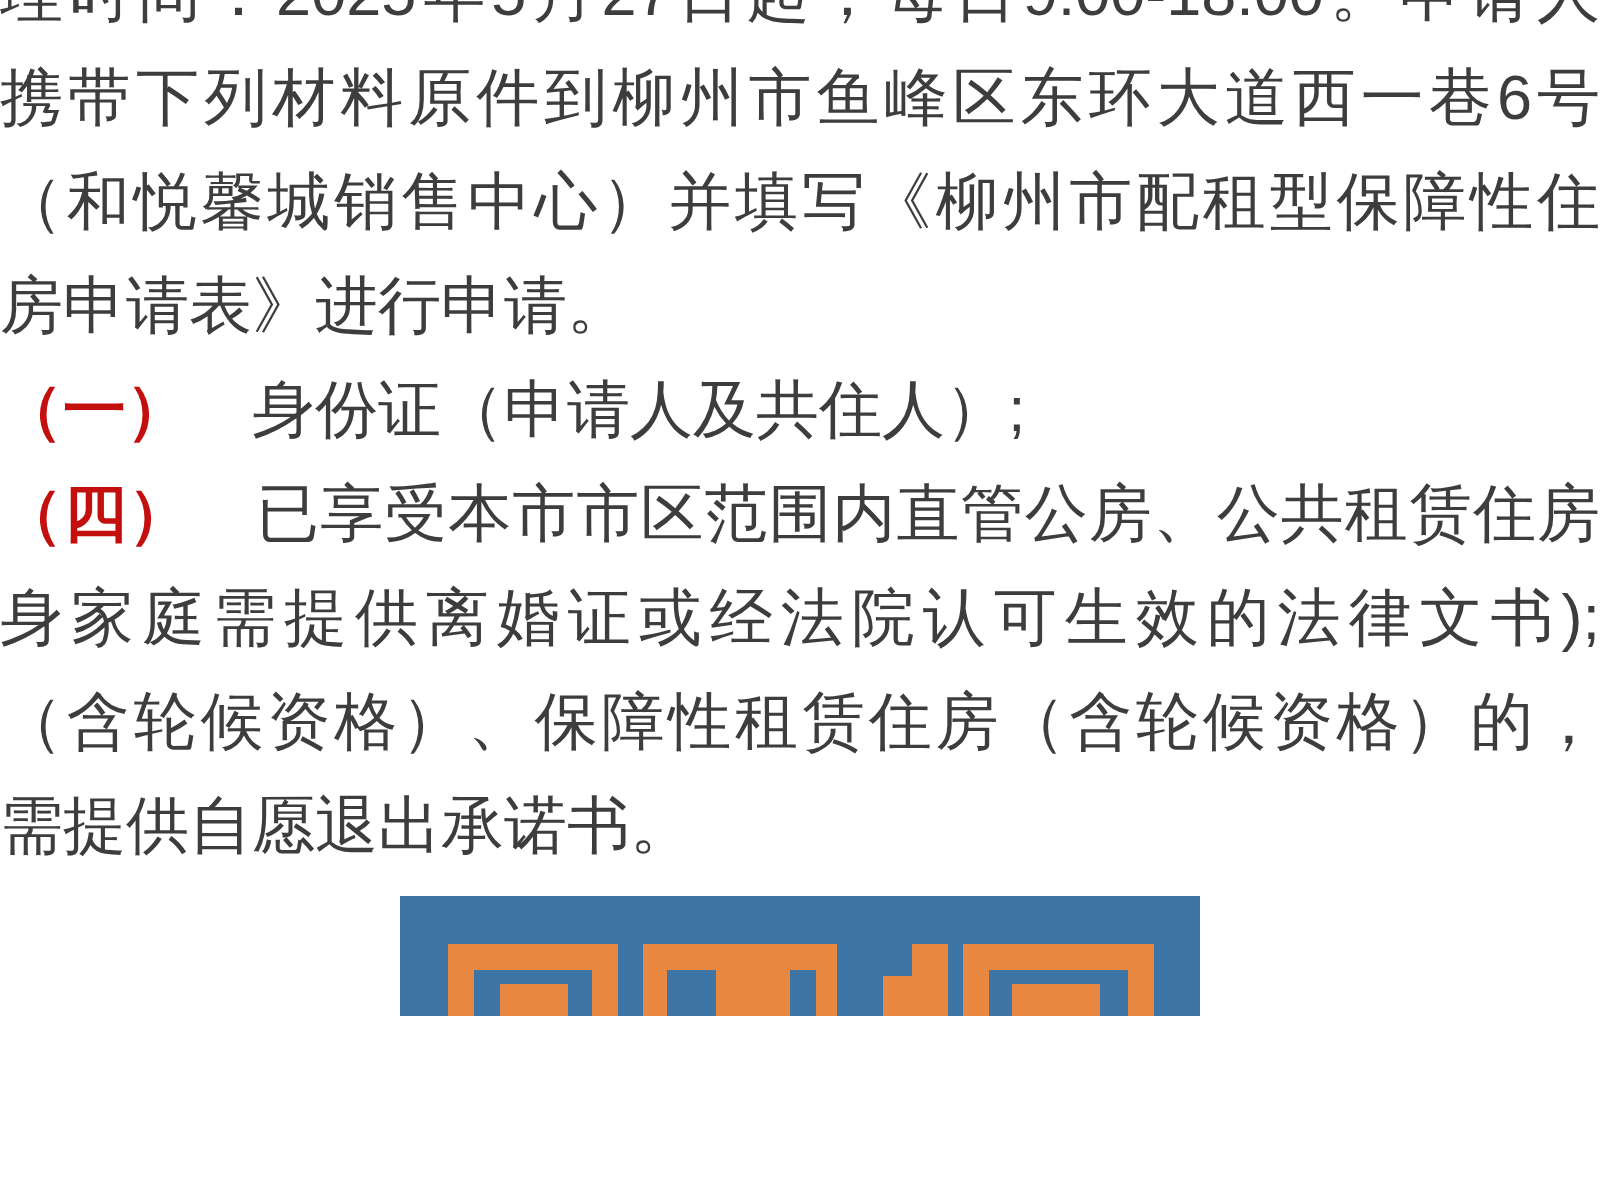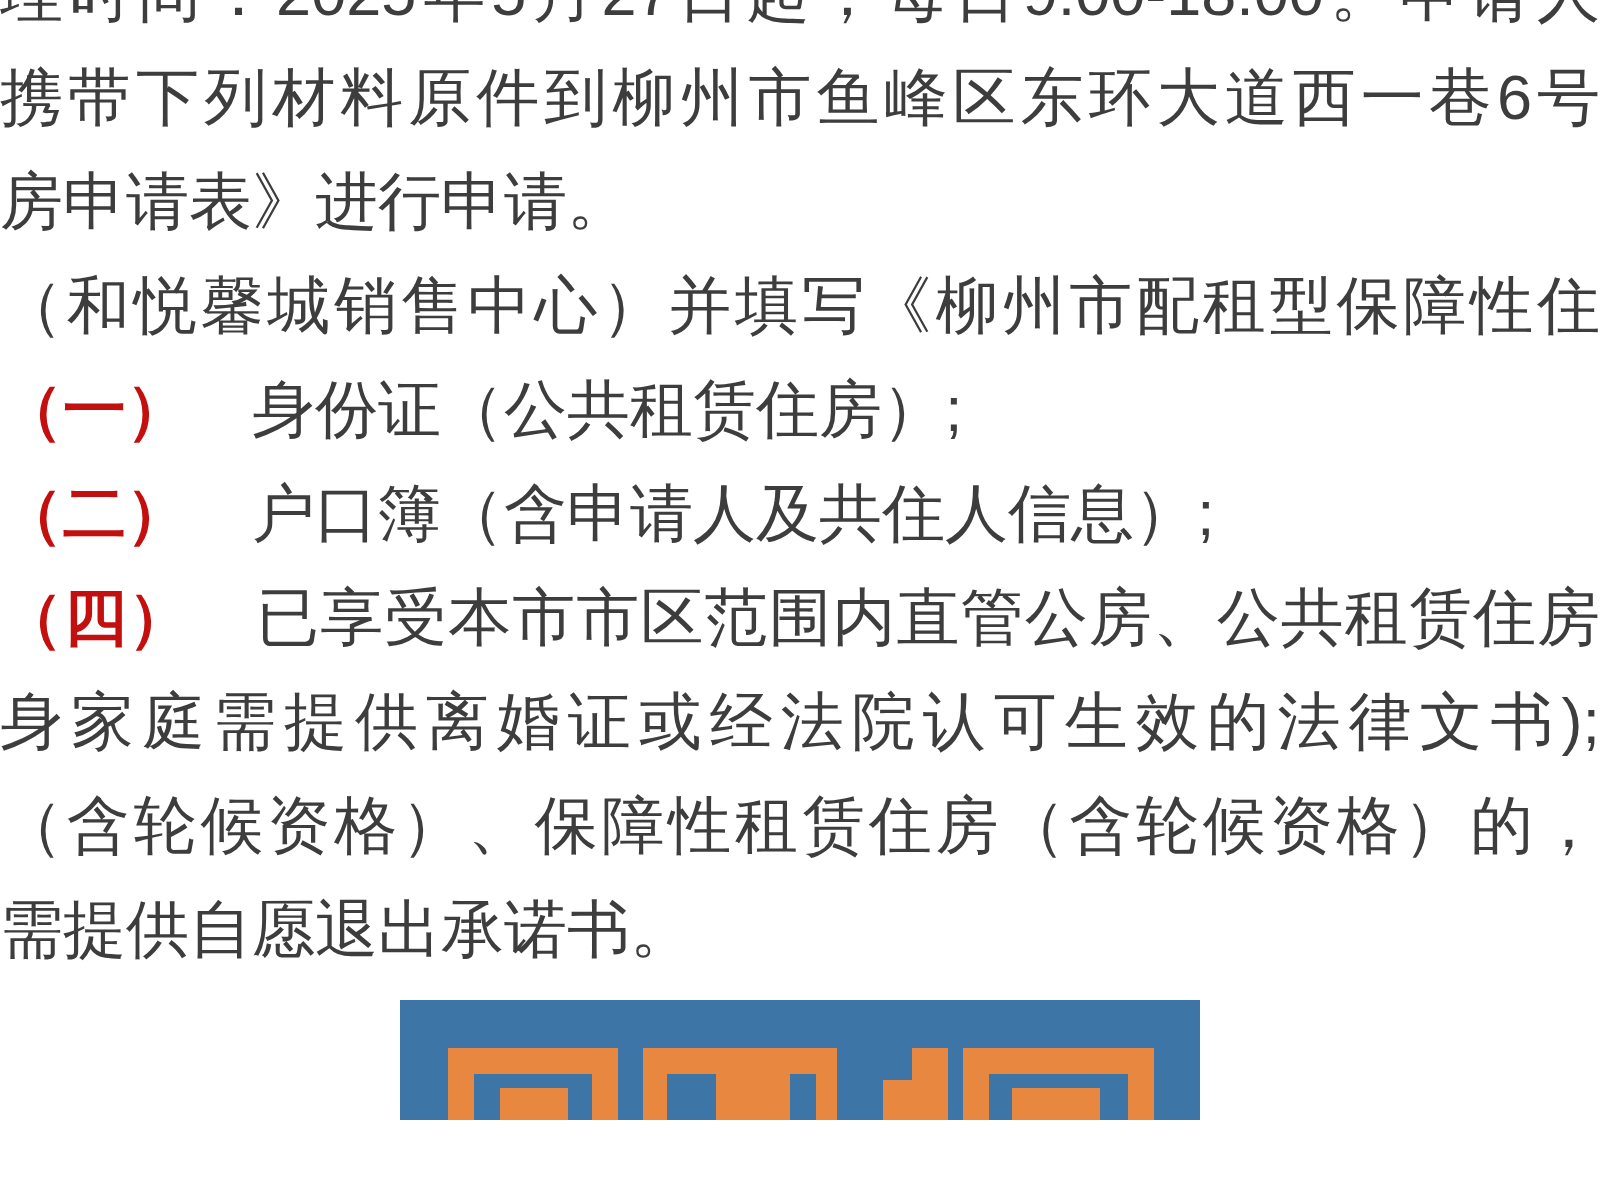--- a/index.html
+++ b/index.html
@@ -47,24 +47,23 @@
     position: absolute;
     background: var(--banner-glyph, #e8873f);
   }
 </style>
 </head>
 <body>
 
 <div class="article">
   <div class="line j"><span>理时间：2025年5月27日起，每日9:00-18:00。申请人</span></div>
   <div class="line j"><span>携带下列材料原件到柳州市鱼峰区东环大道西一巷6号</span></div>
+  <div class="line j"><span>（和悦馨城销售中心）并填写《柳州市配租型保障性住</span></div>
   <div class="line"><span>房申请表》进行申请。</span></div>
-  <div class="line j"><span>（和悦馨城销售中心）并填写《柳州市配租型保障性住</span></div>
-  <div class="line"><span class="red">（一）</span><span>　身份证（公共租赁住房）;</span></div>
-  <div class="line"><span class="red">（二）</span><span>　户口簿（含申请人及共住人信息）;</span></div>
+  <div class="line"><span class="red">（一）</span><span>　身份证（申请人及共住人）;</span></div>
   <div class="line j"><span class="red">（四）</span><span>　已享受本市市区范围内直管公房、公共租赁住房</span></div>
   <div class="line j"><span>身家庭需提供离婚证或经法院认可生效的法律文书);</span></div>
   <div class="line j"><span>（含轮候资格）、保障性租赁住房（含轮候资格）的，</span></div>
   <div class="line"><span>需提供自愿退出承诺书。</span></div>
 </div>
 
 <div class="banner">
 
   <div class="seg" style="left:48px;top:48px;width:170px;height:26px"></div>
   <div class="seg" style="left:48px;top:74px;width:26px;height:46px"></div>

